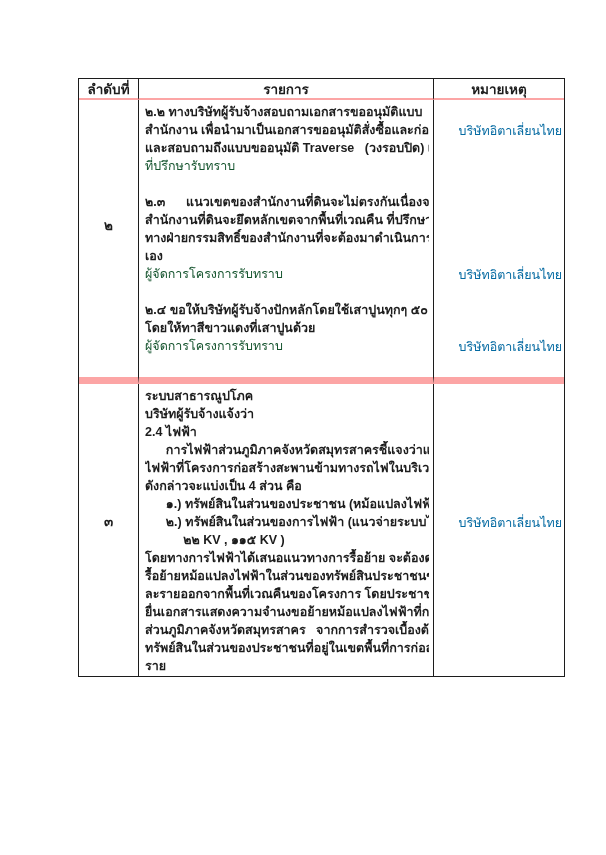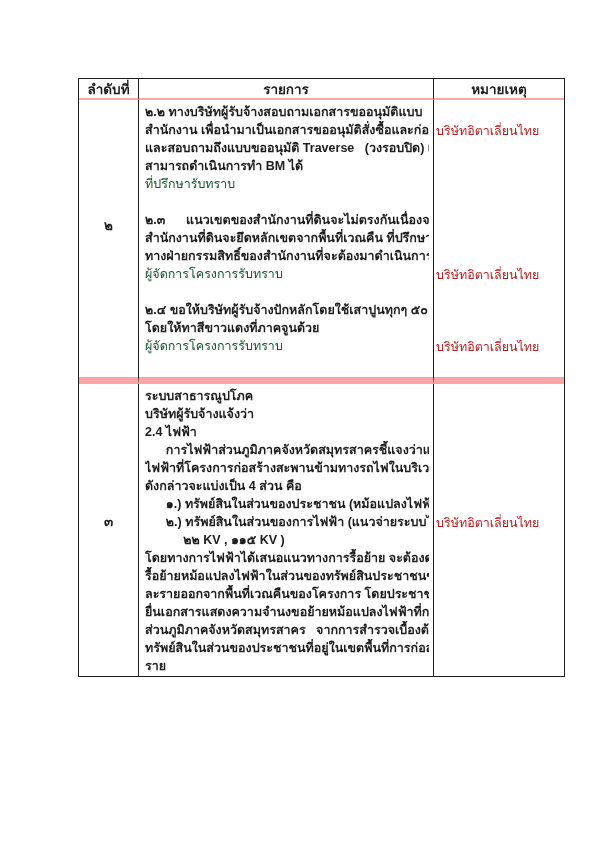--- a/index.html
+++ b/index.html
@@ -27,60 +27,60 @@
   .detail{padding:3px 4px 8px 6px;font-size:12.5px;}
   .line{height:18px;line-height:18px;white-space:pre;overflow:hidden;}
   .para{font-weight:bold;}
   .ack{color:#14532d;font-weight:normal;}
   .spacer{height:18px;}
   .row-no{
     position:absolute;left:0;right:0;text-align:center;
     font-weight:bold;font-size:13.5px;line-height:18px;height:18px;
   }
   .remark{
-    position:absolute;left:2px;right:2px;text-align:left;
-    font-size:12.5px;color:#b91c1c;height:18px;line-height:18px;white-space:nowrap;overflow:hidden;
+    position:absolute;left:2px;right:2px;text-align:right;
+    font-size:12.5px;color:#0369a1;height:18px;line-height:18px;white-space:nowrap;overflow:hidden;
   }
 </style>
 </head>
 <body>
 
 <div class="page">
   <div class="doc-table">
 
     <div class="cell head">ลำดับที่</div>
     <div class="cell head">รายการ</div>
     <div class="cell head col-last">หมายเหตุ</div>
 
     <div class="cell">
       <div class="row-no" style="top:117px">๒</div>
     </div>
     <div class="cell detail">
       <div class="para">
           <div class="line">๒.๒ ทางบริษัทผู้รับจ้างสอบถามเอกสารขออนุมัติแบบ</div>
           <div class="line">สำนักงาน เพื่อนำมาเป็นเอกสารขออนุมัติสั่งซื้อและก่อสร้าง</div>
           <div class="line">และสอบถามถึงแบบขออนุมัติ Traverse   (วงรอบปิด) เพื่อให้</div>
-          <div class="line">สามารถดำเนินการทำ BM ได้</div>
         </div>
       <div class="ack">
           <div class="line">ที่ปรึกษารับทราบ</div>
         </div>
       <div class="spacer"></div>
       <div class="para">
           <div class="line">๒.๓      แนวเขตของสำนักงานที่ดินจะไม่ตรงกันเนื่องจาก</div>
           <div class="line">สำนักงานที่ดินจะยึดหลักเขตจากพื้นที่เวณคืน ที่ปรึกษาแจ้งว่า</div>
           <div class="line">ทางฝ่ายกรรมสิทธิ์ของสำนักงานที่จะต้องมาดำเนินการปักแนว</div>
+          <div class="line">เอง</div>
         </div>
       <div class="ack">
           <div class="line">ผู้จัดการโครงการรับทราบ</div>
         </div>
       <div class="spacer"></div>
       <div class="para">
           <div class="line">๒.๔ ขอให้บริษัทผู้รับจ้างปักหลักโดยใช้เสาปูนทุกๆ ๕๐ เมตร</div>
-          <div class="line">โดยให้ทาสีขาวแดงที่ภาคจูนด้วย</div>
+          <div class="line">โดยให้ทาสีขาวแดงที่เสาปูนด้วย</div>
         </div>
       <div class="ack">
           <div class="line">ผู้จัดการโครงการรับทราบ</div>
         </div>
     </div>
     <div class="cell col-last">
       <div class="remark" style="top:22px">บริษัทอิตาเลี่ยนไทย</div>
       <div class="remark" style="top:166px">บริษัทอิตาเลี่ยนไทย</div>
       <div class="remark" style="top:238px">บริษัทอิตาเลี่ยนไทย</div>
     </div>

